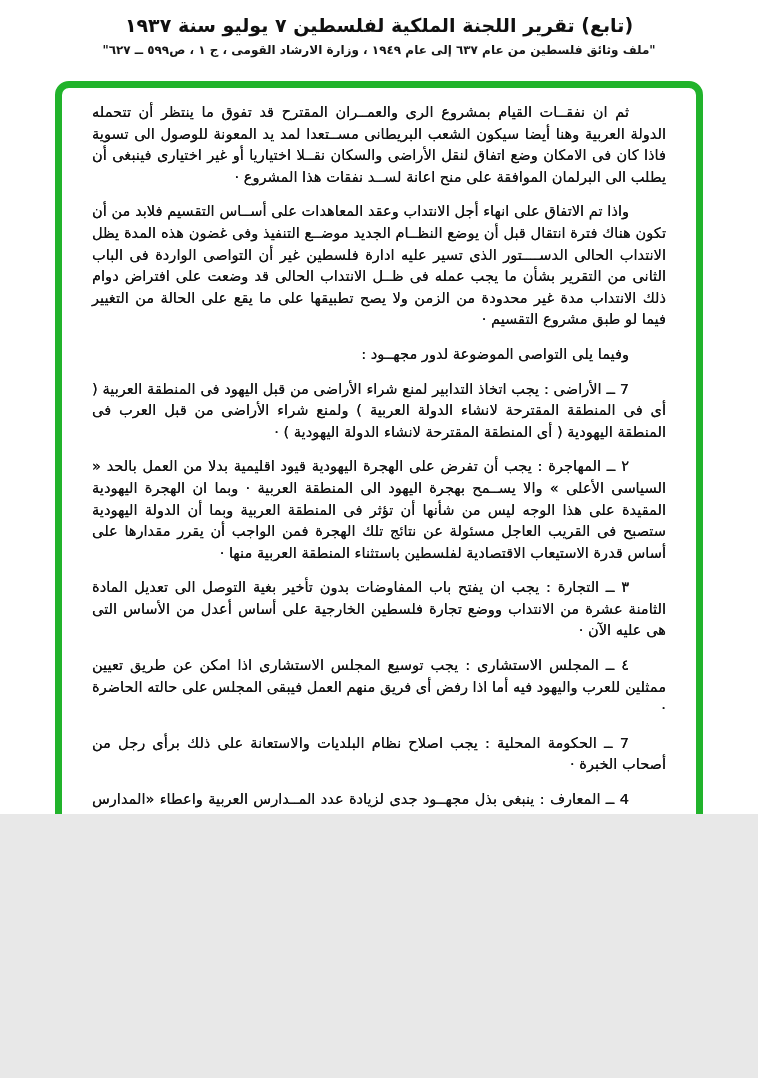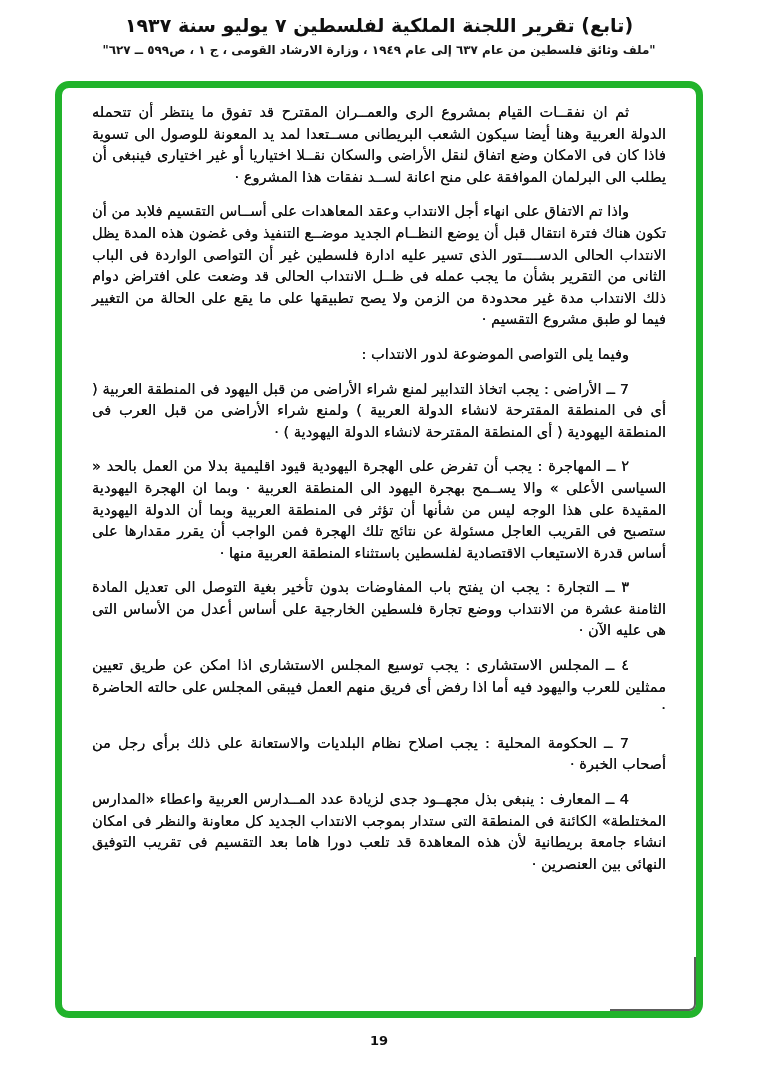--- a/index.html
+++ b/index.html
@@ -1,20 +1,20 @@
 <!DOCTYPE html>
 <html lang="ar"><head>
 <meta charset="utf-8">
 <style>
   html, body { margin: 0; padding: 0; }
   body { background: #e8e8e8; }
   .page {
     position: relative;
     width: 758px;
-    height: 1078px;
+    height: 814px;
     margin: 0 auto;
     background: #ffffff;
     overflow: hidden;
     font-family: "DejaVu Sans", sans-serif;
     color: #141414;
   }
   .header {
     position: absolute;
     top: 14px;
     left: 0;
@@ -92,21 +92,21 @@
 
   <div class="header">
     <div class="title">(تابع) تقرير اللجنة الملكية لفلسطين ٧ يوليو سنة ١٩٣٧</div>
     <div class="subtitle">"ملف وثائق فلسطين من عام ٦٣٧ إلى عام ١٩٤٩ ، وزارة الارشاد القومى ، ج ١ ، ص٥٩٩ ــ ٦٢٧"</div>
   </div>
 
   <div class="frame">
     <div class="content">
         <p class="para">ثم ان نفقــات القيام بمشروع الرى والعمــران المقترح قد تفوق ما ينتظر أن تتحمله الدولة العربية وهنا أيضا سيكون الشعب البريطانى مســتعدا لمد يد المعونة للوصول الى تسوية فاذا كان فى الامكان وضع اتفاق لنقل الأراضى والسكان نقــلا اختياريا أو غير اختيارى فينبغى أن يطلب الى البرلمان الموافقة على منح اعانة لســد نفقات هذا المشروع ·</p>
         <p class="para">واذا تم الاتفاق على انهاء أجل الانتداب وعقد المعاهدات على أســاس التقسيم فلابد من أن تكون هناك فترة انتقال قبل أن يوضع النظــام الجديد موضــع التنفيذ وفى غضون هذه المدة يظل الانتداب الحالى الدســــتور الذى تسير عليه ادارة فلسطين غير أن التواصى الواردة فى الباب الثانى من التقرير بشأن ما يجب عمله فى ظــل الانتداب الحالى قد وضعت على افتراض دوام ذلك الانتداب مدة غير محدودة من الزمن ولا يصح تطبيقها على ما يقع على الحالة من التغيير فيما لو طبق مشروع التقسيم ·</p>
-        <p class="para">وفيما يلى التواصى الموضوعة لدور الانتداب :</p>
+        <p class="para">وفيما يلى التواصى الموضوعة لدور مجهــود :</p>
         <p class="para">7 ــ الأراضى : يجب اتخاذ التدابير لمنع شراء الأراضى من قبل اليهود فى المنطقة العربية ( أى فى المنطقة المقترحة لانشاء الدولة العربية ) ولمنع شراء الأراضى من قبل العرب فى المنطقة اليهودية ( أى المنطقة المقترحة لانشاء الدولة اليهودية ) ·</p>
         <p class="para">٢ ــ المهاجرة : يجب أن تفرض على الهجرة اليهودية قيود اقليمية بدلا من العمل بالحد « السياسى الأعلى » والا يســمح بهجرة اليهود الى المنطقة العربية · وبما ان الهجرة اليهودية المقيدة على هذا الوجه ليس من شأنها أن تؤثر فى المنطقة العربية وبما أن الدولة اليهودية ستصبح فى القريب العاجل مسئولة عن نتائج تلك الهجرة فمن الواجب أن يقرر مقدارها على أساس قدرة الاستيعاب الاقتصادية لفلسطين باستثناء المنطقة العربية منها ·</p>
         <p class="para">٣ ــ التجارة : يجب ان يفتح باب المفاوضات بدون تأخير بغية التوصل الى تعديل المادة الثامنة عشرة من الانتداب ووضع تجارة فلسطين الخارجية على أساس أعدل من الأساس التى هى عليه الآن ·</p>
         <p class="para">٤ ــ المجلس الاستشارى : يجب توسيع المجلس الاستشارى اذا امكن عن طريق تعيين ممثلين للعرب واليهود فيه أما اذا رفض أى فريق منهم العمل فيبقى المجلس على حالته الحاضرة ·</p>
         <p class="para">7 ــ الحكومة المحلية : يجب اصلاح نظام البلديات والاستعانة على ذلك برأى رجل من أصحاب الخبرة ·</p>
         <p class="para">4 ــ المعارف : ينبغى بذل مجهــود جدى لزيادة عدد المــدارس العربية واعطاء «المدارس المختلطة» الكائنة فى المنطقة التى ستدار بموجب الانتداب الجديد كل معاونة والنظر فى امكان انشاء جامعة بريطانية لأن هذه المعاهدة قد تلعب دورا هاما بعد التقسيم فى تقريب التوفيق النهائى بين العنصرين ·</p>
       </div>
   </div>
 
   <div class="page-number">19</div>

